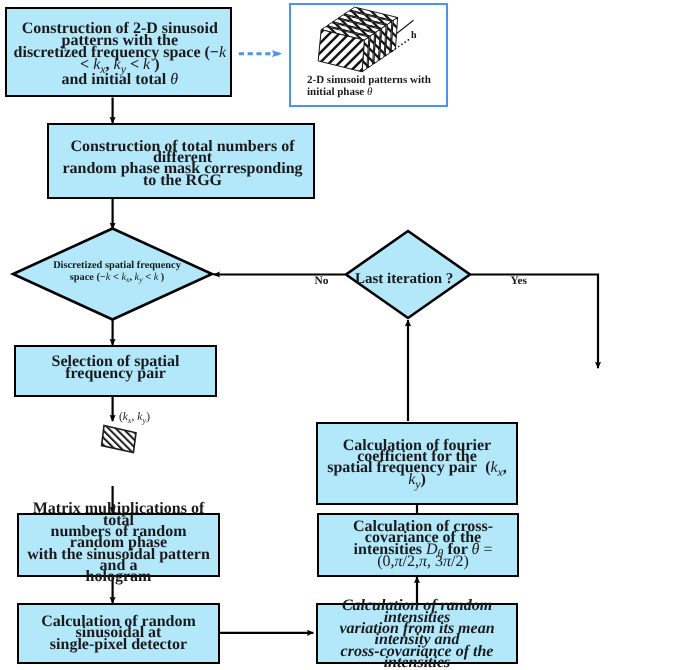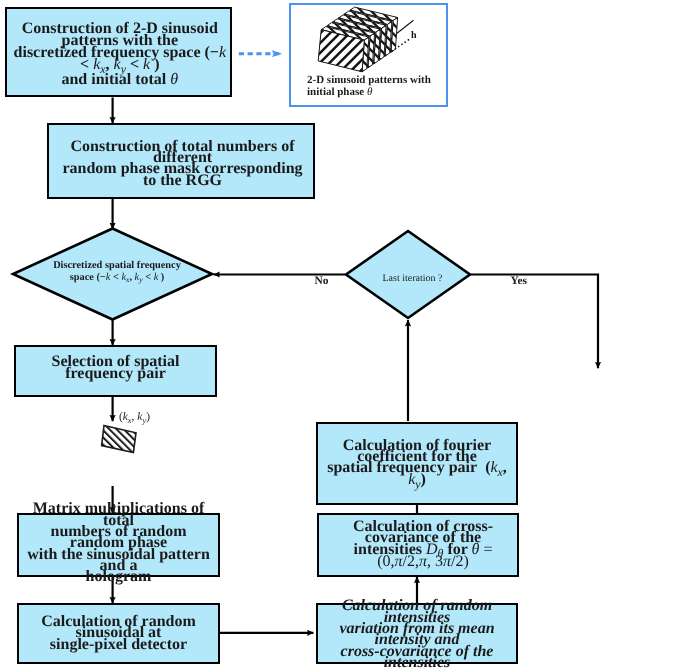--- a/index.html
+++ b/index.html
@@ -620,21 +620,21 @@
       <span>spatial frequency pair</span>&nbsp; (<i class="m">k<sub>x</sub></i>, <i class="m">k<sub>y</sub></i>)
     </div>
   </div>
 
 
   <div class="dialabel" style="position:absolute;left:17px;top:260px;width:200px;text-align:center;font-weight:bold;font-size:10.35px;line-height:12.1px;color:#1a1a1a;">
     <span>Discretized spatial frequency</span><br>
     <span>space (</span>−<i class="m">k</i> &lt; <i class="m">k<sub>x</sub></i>, <i class="m">k<sub>y</sub></i> &lt; <i class="m">k</i> )
   </div>
 
-  <div class="dialabel" style="position:absolute;left:346px;top:273px;width:124px;text-align:center;font-weight:normal;font-size:10px;line-height:12.1px;color:#1a1a1a;padding-left:9px;box-sizing:border-box;">
+  <div class="dialabel" style="position:absolute;left:346px;top:273px;width:124px;text-align:left;font-weight:bold;font-size:15px;line-height:12.1px;color:#1a1a1a;padding-left:9px;box-sizing:border-box;">
     <span>Last iteration ?</span>
   </div>
 
   <div class="edgelabel" style="left:314.5px;top:261px;">No</div>
   <div class="edgelabel" style="left:510.5px;top:261px;">Yes</div>
   <div class="edgelabel" style="left:119px;top:397px;font-size:11.4px;font-weight:normal;line-height:12px;">(<i class="m">k<sub>x</sub></i>, <i class="m">k<sub>y</sub></i>)</div>
 
 </div>
 
 <svg class="lay" width="685" height="670">

